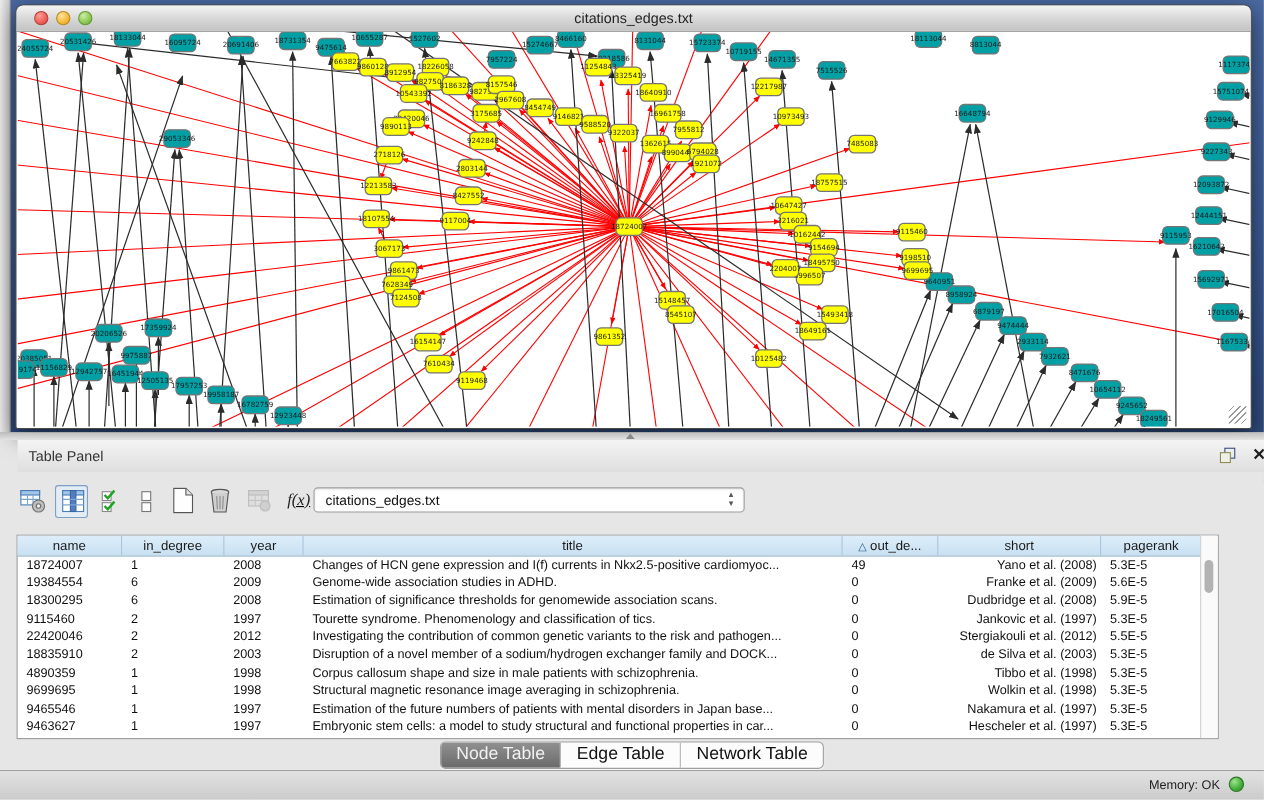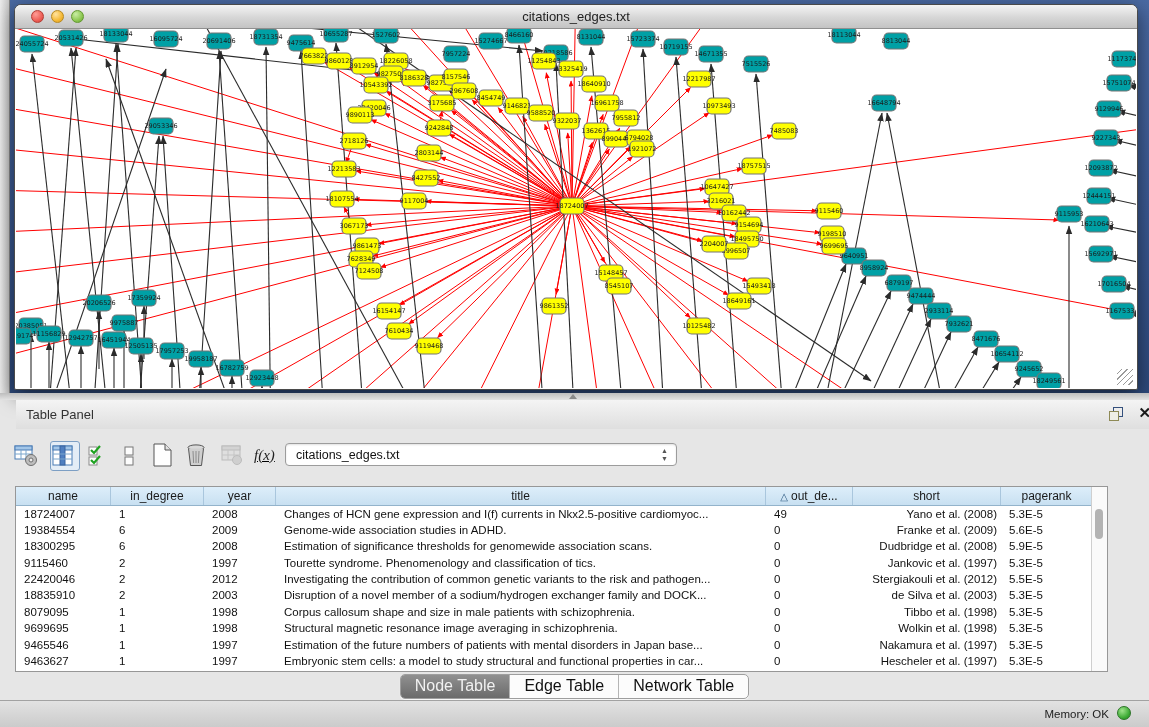--- a/index.html
+++ b/index.html
@@ -38,21 +38,21 @@
                 border-bottom:1px solid #b2b2b2;box-sizing:border-box;}
   .panel-header .ph-title{position:absolute;left:10px;top:7px;font-size:13px;color:#333;}
   .float-icon{position:absolute;right:42px;top:7px;width:14px;height:14px;}
   .float-icon .b1{position:absolute;left:4px;top:0;width:8px;height:8px;border:1px solid #34507c;}
   .float-icon .b2{position:absolute;left:0;top:4px;width:8px;height:8px;border:1px solid #8e8a56;background:#efefe6;}
   .close-x{position:absolute;right:14px;top:4px;font-size:15px;font-weight:bold;color:#1a1a1a;cursor:default;}
   .panel-body{position:absolute;left:0;top:429px;width:1149px;height:271px;background:#e6e6e6;}
 
   
   .toolbar{position:absolute;left:0;top:12px;width:1149px;height:32px;}
-  .tool{position:absolute;top:0;width:28px;height:28px;display:flex;align-items:center;justify-content:flex-start;text-decoration:underline;}
+  .tool{position:absolute;top:0;width:28px;height:28px;display:flex;align-items:center;justify-content:flex-end;text-decoration:underline;}
   .tool.boxed{border:1px solid #7d9fc4;border-radius:3px;background:#e4edf6;}
   .fx{font-family:"Liberation Serif",serif;font-style:italic;font-size:15px;color:#222;}
   .combo{position:absolute;left:285px;top:2px;width:392px;height:23px;background:#fff;
          border:1px solid #9c9c9c;border-radius:4px;box-sizing:border-box;
          box-shadow:inset 0 1px 2px rgba(0,0,0,.12);}
   .combo .val{position:absolute;left:10px;top:4px;font-size:12.5px;color:#111;}
   .combo .stepper{position:absolute;right:8px;top:3px;font-size:7px;line-height:8px;color:#555;text-align:center;}
 
   
   .table-wrap{position:absolute;left:15px;top:57px;width:1093px;height:186px;
@@ -883,21 +883,21 @@
         <div class="trow">
           <div class="td" style="width: 95px;">18835910</div>
           <div class="td" style="width: 93px;">2</div>
           <div class="td" style="width: 72px;">2003</div>
           <div class="td" style="width: 490px;">Disruption of a novel member of a sodium/hydrogen exchanger family and DOCK...</div>
           <div class="td" style="width: 87px;">0</div>
           <div class="td center" style="width: 148px;">de Silva et al. (2003)</div>
           <div class="td" style="width: 92px;">5.3E-5</div>
         </div>
         <div class="trow">
-          <div class="td" style="width: 95px;">8079095</div>
+          <div class="td" style="width: 95px;">4890359</div>
           <div class="td" style="width: 93px;">1</div>
           <div class="td" style="width: 72px;">1998</div>
           <div class="td" style="width: 490px;">Corpus callosum shape and size in male patients with schizophrenia.</div>
           <div class="td" style="width: 87px;">0</div>
           <div class="td center" style="width: 148px;">Tibbo et al. (1998)</div>
           <div class="td" style="width: 92px;">5.3E-5</div>
         </div>
         <div class="trow">
           <div class="td" style="width: 95px;">9699695</div>
           <div class="td" style="width: 93px;">1</div>

